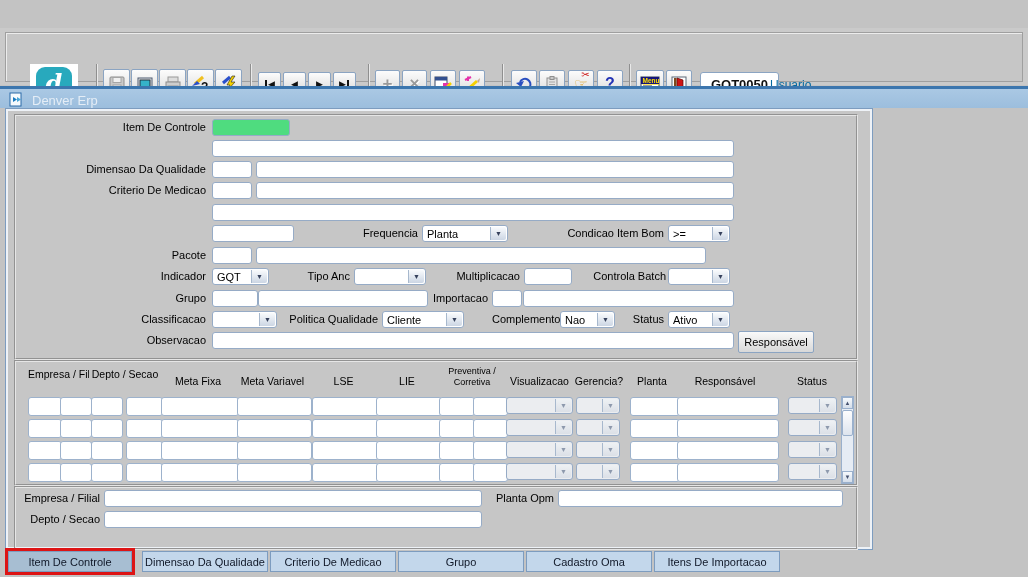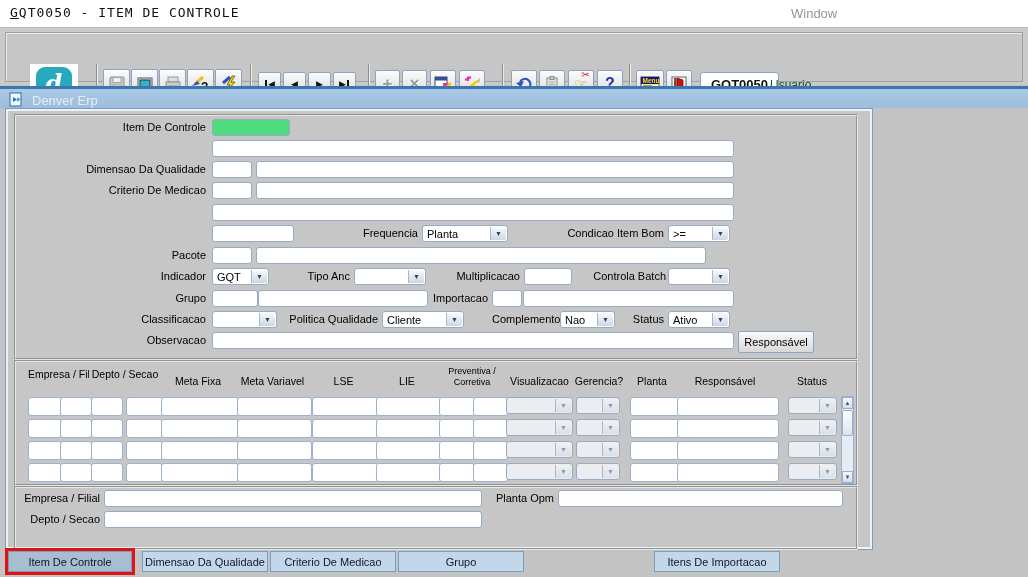--- a/index.html
+++ b/index.html
@@ -32,21 +32,21 @@
   .navtri{font-size:9px;color:#111;}
   .navbar{display:inline-block;width:2px;height:9px;background:#111;margin:0 1px;}
   .q-blue{color:#2333b5;font-weight:bold;font-size:16px;}
   .plus-gray{color:#9a9a9a;font-weight:bold;font-size:17px;text-shadow:1px 1px 0 #fff;}
   .hand-ico{position:relative;font-size:15px;color:#d89c16;}
   .hand-ico .cut{position:absolute;left:7px;top:-6px;font-size:10px;color:#cc1414;}
   .code-field,.user-field{position:absolute;top:44px;height:22px;background:#fff;
         border:1px solid #8ba4c2;border-radius:3px;font-weight:bold;font-size:13px;color:#111;
         display:flex;align-items:center;}
   .code-field{left:678px;width:77px;justify-content:center;}
-  .usuario-lbl{position:absolute;left:770px;top:50px;font-size:12px;color:#14532d;text-align:right;}
+  .usuario-lbl{position:absolute;left:770px;top:50px;font-size:12px;color:#0369a1;text-align:right;}
   .user-field{left:812px;width:203px;padding-left:6px;}
 
   
   .win-titlebar{position:absolute;left:0;top:86px;width:1028px;height:22px;
                 background:linear-gradient(#aac8e4,#9cbedd);border-top:3px solid #3c76ae;box-sizing:border-box;}
   .win-title{position:absolute;left:32px;top:4px;font-size:13px;color:#e4edf6;}
   .win-ico{position:absolute;left:9px;top:3px;}
   .frame{position:absolute;left:5px;top:108px;width:866px;height:440px;background:#c6c6c6;
          border:1px solid #7d9cbf;box-shadow:inset 0 0 0 2px #eef2f7;}
 
@@ -85,24 +85,20 @@
   .tab{position:absolute;top:551px;height:21px;background:#c3d7eb;border:1px solid #7d9cbf;
        font-size:11px;color:#101828;display:flex;align-items:center;justify-content:center;
        box-sizing:border-box;}
   .tab.active{background:#a7bed2;outline:3px solid #dd1414;z-index:5;}
 </style>
 </head>
 <body>
 
 <div id="app">
 
-  <div class="menubar">
-    <span class="menu-title">GQT0050 - ITEM DE CONTROLE</span>
-    <span class="window-menu">Window</span>
-  </div>
 
   <div class="toolbar">
     <div class="toolbar-panel"></div>
 
     <div class="logo-box">
       <div class="logo-mark">d</div>
     </div>
 
     <div class="tsep" style="left:96px"></div>
 
@@ -443,15 +439,16 @@
   <input class="inp" style="left: 104px; top: 490px; width: 372px;">
   <div class="lbl" style="left:490px;top:489px;width:64px">Planta Opm</div>
   <input class="inp" style="left: 558px; top: 490px; width: 279px;">
   <div class="lbl" style="left:14px;top:510px;width:86px">Depto / Secao</div>
   <input class="inp" style="left: 104px; top: 511px; width: 372px;">
 
   <div class="tab active" style="left:8px;width:124px">Item De Controle</div>
   <div class="tab" style="left:142px;width:126px">Dimensao Da Qualidade</div>
   <div class="tab" style="left:270px;width:126px">Criterio De Medicao</div>
   <div class="tab" style="left:398px;width:126px">Grupo</div>
+  <div class="tab" style="left:526px;width:126px">Cadastro Oma</div>
   <div class="tab" style="left:654px;width:126px">Itens De Importacao</div>
 
 </div>
 
 </body></html>

